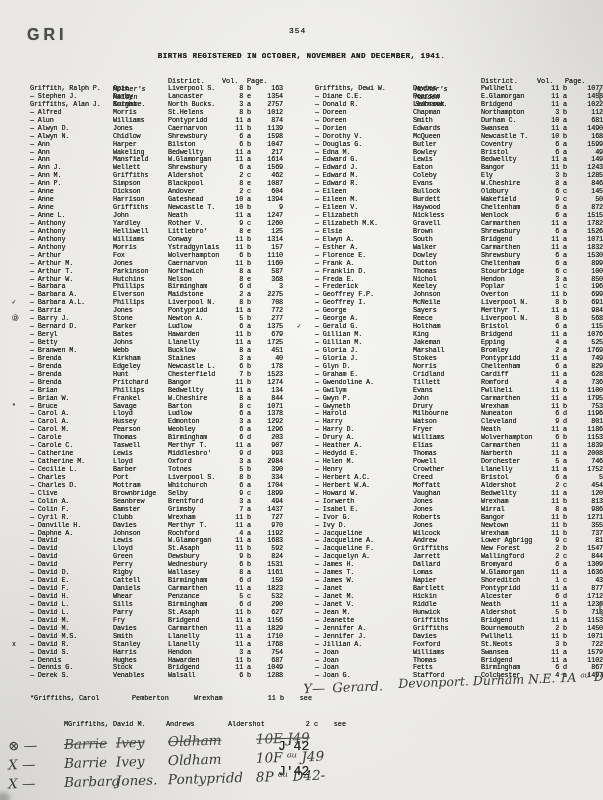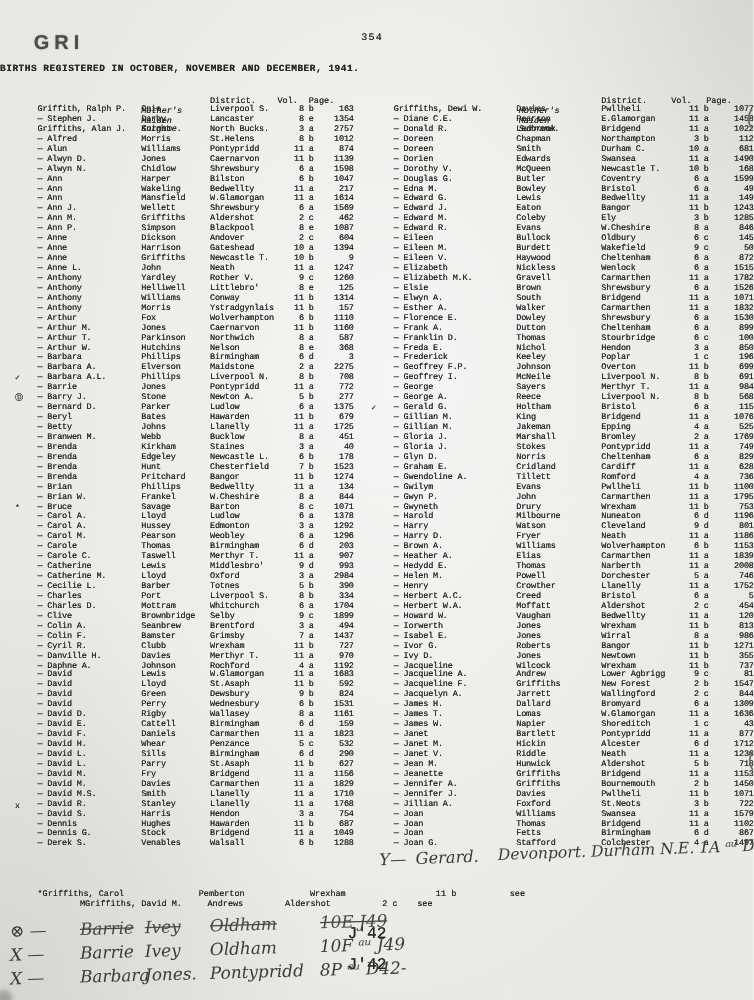--- a/index.html
+++ b/index.html
@@ -11,21 +11,21 @@
       radial-gradient(ellipse at 100% 0%, rgba(120,120,118,.15), rgba(0,0,0,0) 25%),
       linear-gradient(#e8e7e3,#eae9e5);
     font-family:"Liberation Mono",monospace;
     color:#242424;
   }
   .typed{ text-shadow:0 0 .5px rgba(50,50,50,.85);margin-top:16px; }
   .page-num{position:absolute;top:10px;left:289px;font-size:8px;letter-spacing:1px;}
   .stamp{position:absolute;top:26px;left:27px;font-family:"Liberation Sans",sans-serif;
          font-weight:700;font-size:16px;letter-spacing:4px;color:#4c4c4c;
          text-shadow:0 0 1px rgba(80,80,80,.7);}
-  .title{position:absolute;top:36px;left:0;width:603px;text-align:left;
+  .title{position:absolute;top:36px;left:0;width:603px;text-align:center;
          font-size:7.6px;letter-spacing:.4px;font-weight:700;}
   
   .hdr{position:absolute;font-size:6.8px;line-height:7.6px;}
   .hdr .stack{position:absolute;left:0;top:16px;font-style:italic;}
   .hdr .dist{position:absolute;top:7.6px;}
   .hdr .vol{position:absolute;top:7.6px;}
   .hdr .pg{position:absolute;top:7.6px;}
   .hdr-left{left:113px;top:54px;width:170px;}
   .hdr-left .dist{left:55px;} .hdr-left .vol{left:109px;} .hdr-left .pg{left:134px;}
   .hdr-right{left:415px;top:54px;width:190px;}
@@ -35,21 +35,21 @@
   .rows-left{left:30px;width:253px;}
   .rows-right{left:315px;width:288px;}
   .row{position:relative;display:grid;height:7.95px;white-space:nowrap;}
   .rows-left .row{grid-template-columns:83px 55px 57px 26px 32px;}
   .rows-right .row{grid-template-columns:98px 68px 60px 26px 36px;}
   .row .c0{position:absolute;left:-18px;top:0;width:17px;font-size:6.5px;color:#333;}
   .row .c4,.row .c5{text-align:right;}
   
   .ftyped{position:absolute;left:30px;display:grid;font-size:6.8px;white-space:nowrap;
           grid-template-columns:102px 62px 62px 28px 28px;}
-  .ft1{top:696px;gap:27px;} .ft2{top:704px;padding-left:34px;}
+  .ft1{top:678px;} .ft2{top:704px;padding-left:34px;}
   .ftyped .v,.ftyped .p{text-align:right;}
   .jref{position:absolute;font-size:13px;} 
   .j1{left:278px;top:723px;} .j2{left:278px;top:748px;}
   
   .hand{font-family:"DejaVu Serif",serif;font-style:italic;color:#3a3a3a;}
   .hand-rows{position:absolute;left:8px;top:733px;width:330px;}
   .hrow{position:relative;height:19px;font-size:13.5px;transform:rotate(-1.6deg);}
   .hrow span{position:absolute;white-space:nowrap;}
   .hrow .hm{left:0;} .hrow .hn{left:56px;} .hrow .hmo{left:108px;}
   .hrow .hd{left:160px;} .hrow .hr{left:248px;}
@@ -1047,21 +1047,21 @@
       <div class="row">
         <span class="c0"></span>
         <span class="c1">— Harry D.</span>
         <span class="c2">Fryer</span>
         <span class="c3">Neath</span>
         <span class="c4">11 a</span>
         <span class="c5">1186</span>
       </div>
       <div class="row">
         <span class="c0"></span>
-        <span class="c1">— Brown A.</span>
+        <span class="c1">— Drury A.</span>
         <span class="c2">Williams</span>
         <span class="c3">Wolverhampton</span>
         <span class="c4">6 b</span>
         <span class="c5">1153</span>
       </div>
       <div class="row">
         <span class="c0"></span>
         <span class="c1">— Heather A.</span>
         <span class="c2">Elias</span>
         <span class="c3">Carmarthen</span>

